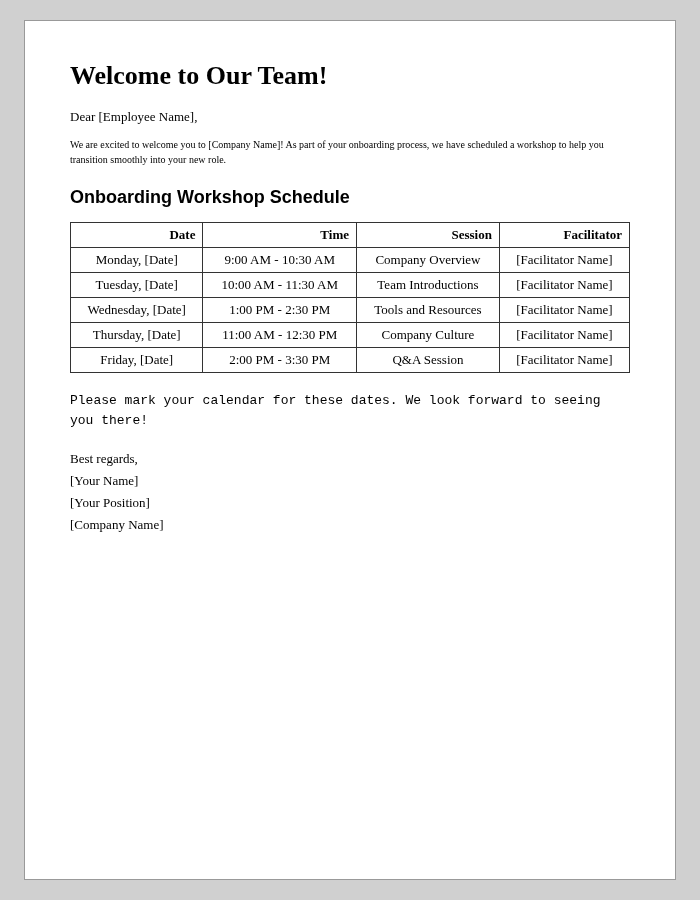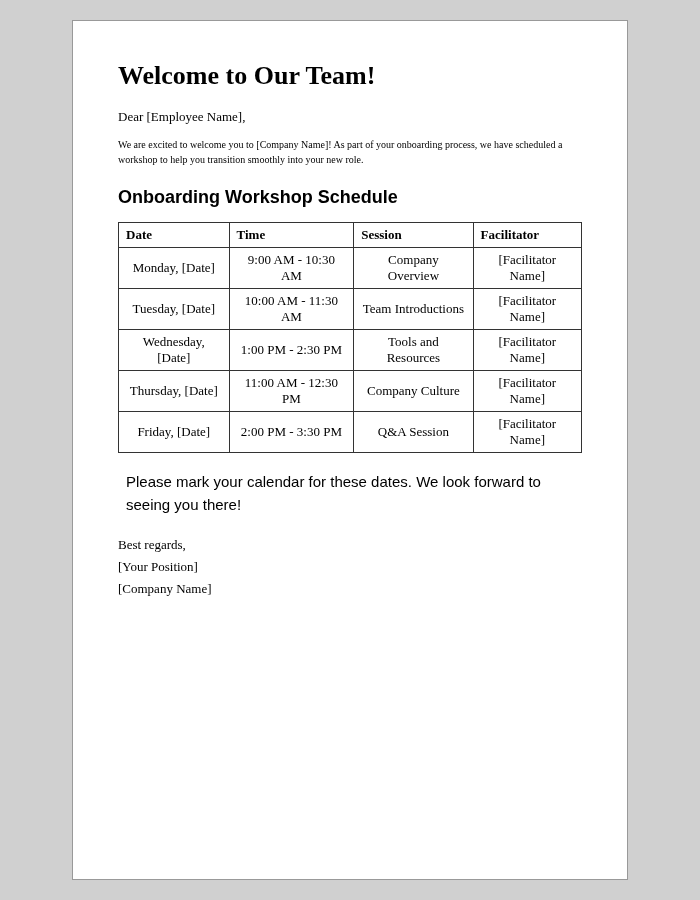--- a/index.html
+++ b/index.html
@@ -12,21 +12,21 @@
       background: #d0d0d0;
       display: flex;
       justify-content: center;
       align-items: flex-start;
       min-height: 900px;
       padding: 20px;
       font-family: 'Times New Roman', Times, serif;
     }
 
     .page {
-      width: 556px;
+      width: 652px;
       min-height: 860px;
       background: #ffffff;
       border: 1px solid #999;
       padding: 40px 45px;
     }
 
     .main-title {
       font-size: 26px;
       font-weight: bold;
       margin-bottom: 18px;
@@ -64,34 +64,33 @@
     .schedule-table th,
     .schedule-table td {
       border: 1px solid #333;
       padding: 4px 7px;
       text-align: center;
       vertical-align: middle;
     }
 
     .schedule-table th {
       font-weight: bold;
-      text-align: left;
+      text-align: right;
       background: #fff;
     }
 
     .schedule-table td {
       font-weight: normal;
     }
 
     .closing-text {
-      font-size: 15px;
+      font-size: 13px;
       margin-bottom: 18px;
       line-height: 1.5;
-      font-family: Liberation Sans, sans-serif;
-      margin-left: 8px;
+      font-family: Liberation Mono, monospace;
     }
 
     .signature {
       font-size: 13px;
       line-height: 1.7;
       font-family: 'Times New Roman', Times, serif;
     }
   </style>
 </head>
 <body>
@@ -146,17 +145,18 @@
           <td>Q&amp;A Session</td>
           <td>[Facilitator Name]</td>
         </tr>
       </tbody>
   </table>
 
   <p class="closing-text">Please mark your calendar for these dates. We look forward to seeing you there!</p>
 
   <div class="signature">
     <div>Best regards,</div>
+    <div>[Your Name]</div>
     <div>[Your Position]</div>
     <div>[Company Name]</div>
   </div>
 
 </div>
 
 </body></html>

